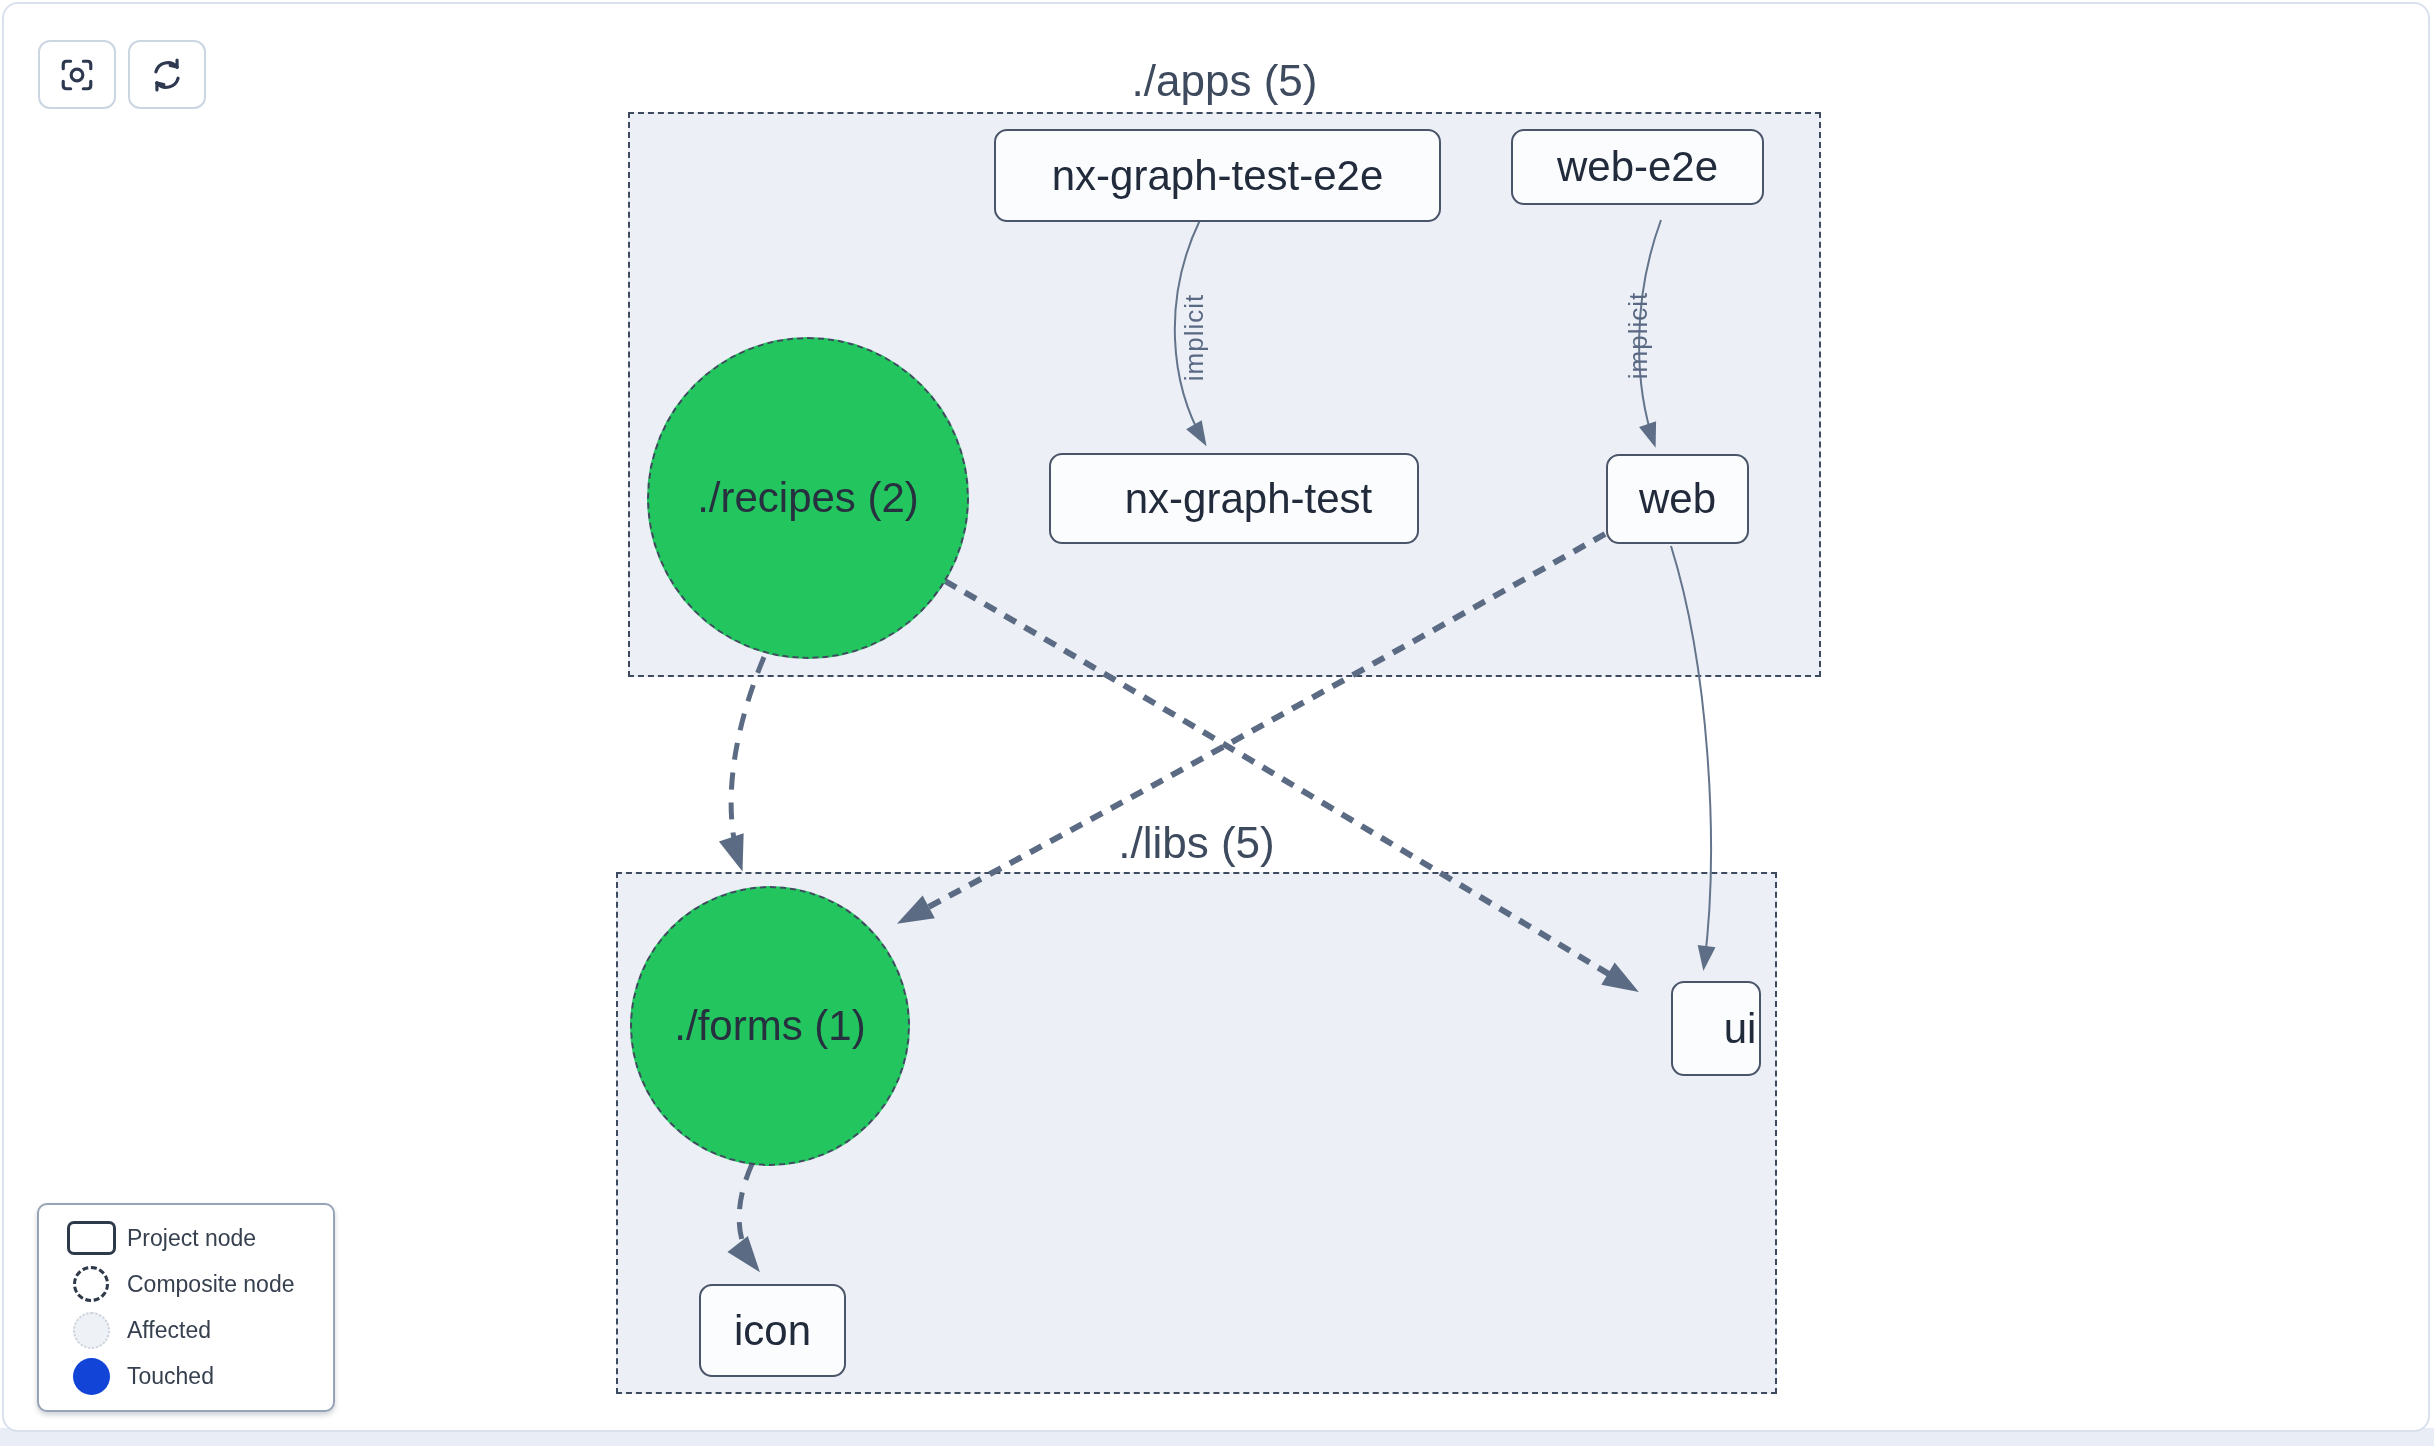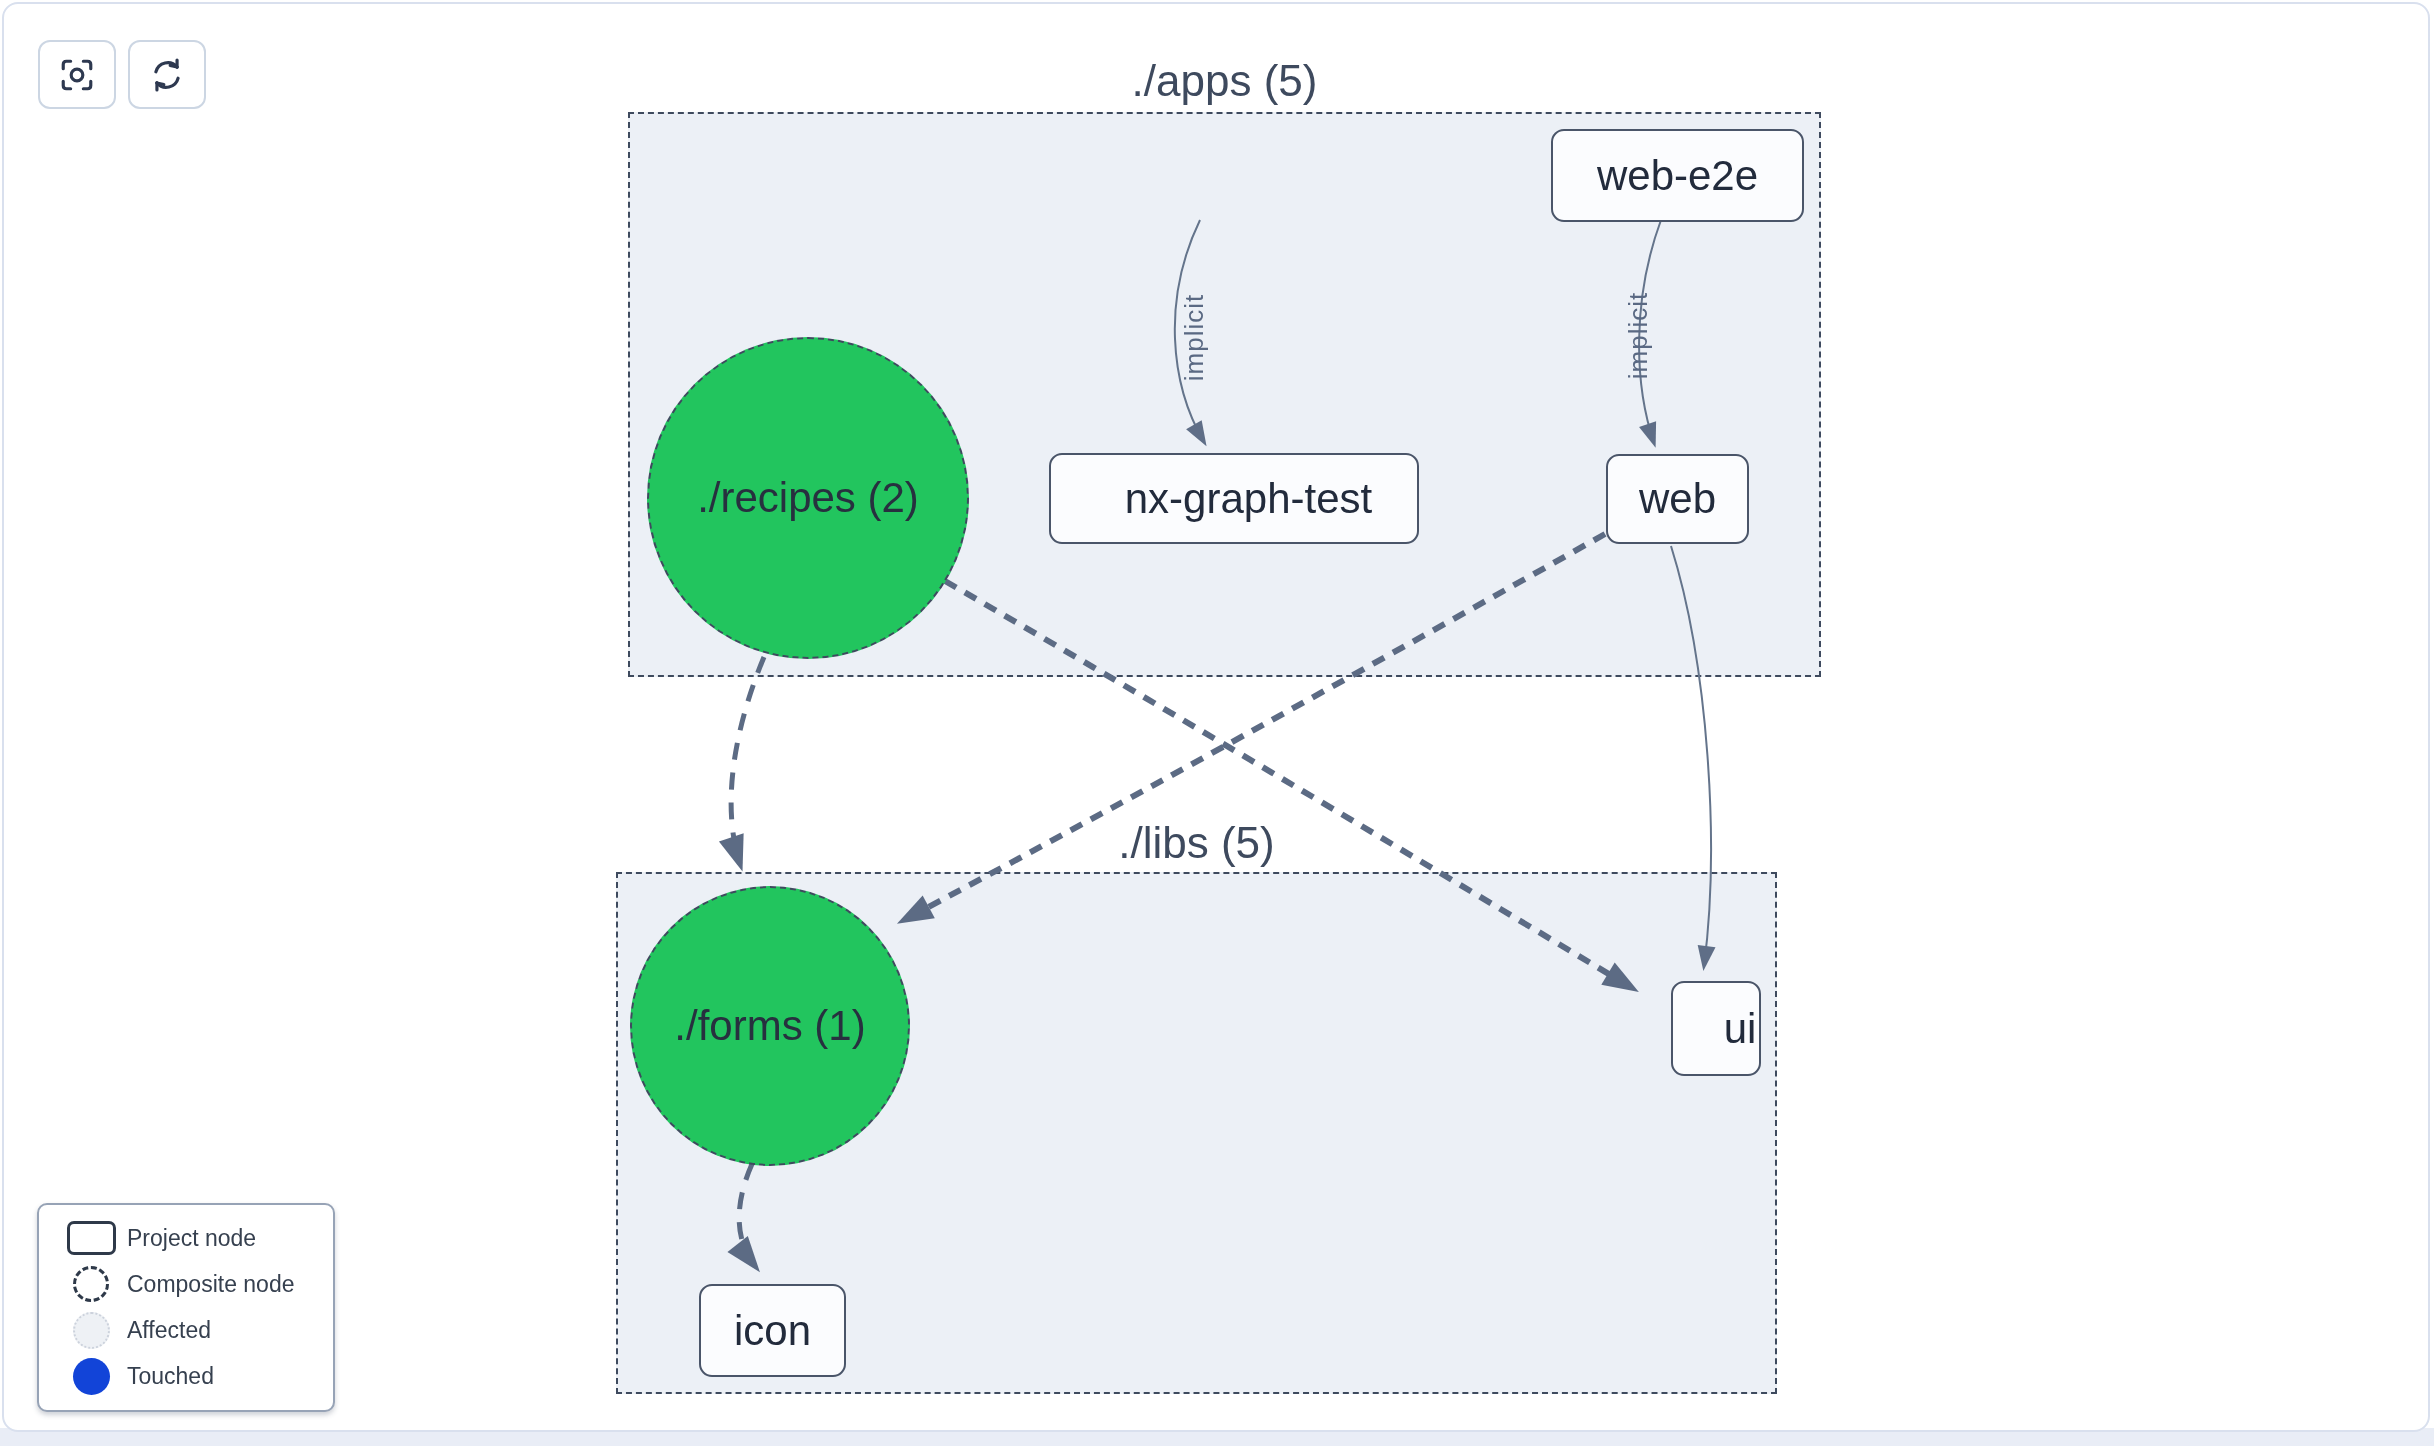--- a/index.html
+++ b/index.html
@@ -44,21 +44,21 @@
   #node-recipes { left:643px; top:333px; width:322px; height:322px; }
   #node-forms  { left:626px; top:882px; width:280px; height:280px; }
 
   
   .pnode {
     position:absolute; background:#fbfcfe; border:2px solid #4a5569; border-radius:13px;
     display:flex; align-items:center; justify-content:center;
     font-size:42px; color:#222b3c; z-index:3; cursor:pointer;
   }
   #node-nx-graph-test-e2e { left:990px;  top:125px;  width:447px; height:93px; }
-  #node-web-e2e           { left:1547px; top:125px;  width:253px; height:93px; }
+  #node-web-e2e           { left:1507px; top:125px;  width:253px; height:76px; }
   #node-nx-graph-test     { left:1045px; top:449px;  width:370px; height:91px;padding-left:29px; }
   #node-web               { left:1602px; top:450px;  width:143px; height:90px; }
   #node-ui                { left:1667px; top:977px;  width:90px;  height:95px;padding-left:48px; }
   #node-icon              { left:695px;  top:1280px; width:147px; height:93px; }
 
   
   #edges { position:absolute; left:0; top:0; width:2428px; height:1430px; z-index:2; }
   .edge-thin { stroke:#64748b; stroke-width:2; fill:none; }
   .edge-med  { stroke:#5c6b84; stroke-width:5; fill:none; stroke-dasharray:17 13; }
   .edge-thick{ stroke:#5c6b84; stroke-width:6; fill:none; stroke-dasharray:13 10; }
@@ -114,20 +114,21 @@
   <div class="group" id="group-libs"></div>
   <div class="group-label" id="label-apps">./apps (5)</div>
   <div class="group-label" id="label-libs">./libs (5)</div>
 
   <div class="edge-label" id="implicit-1">implicit</div>
   <div class="edge-label" id="implicit-2">implicit</div>
 
   <div class="composite" id="node-recipes">./recipes (2)</div>
   <div class="composite" id="node-forms">./forms (1)</div>
 
+  <div class="pnode" id="node-nx-graph-test-e2e">nx-graph-test-e2e</div>
   <div class="pnode" id="node-web-e2e">web-e2e</div>
   <div class="pnode" id="node-nx-graph-test">nx-graph-test</div>
   <div class="pnode" id="node-web">web</div>
   <div class="pnode" id="node-ui">ui</div>
   <div class="pnode" id="node-icon">icon</div>
 
   <div class="btn" id="btn-focus">
     <span>
       <svg width="36" height="36" viewBox="0 0 34 34" fill="none" stroke="#2e3950" stroke-width="3" stroke-linecap="round" stroke-linejoin="round">
         <path d="M4 11 L4 7 Q4 4 7 4 L11 4"></path>

